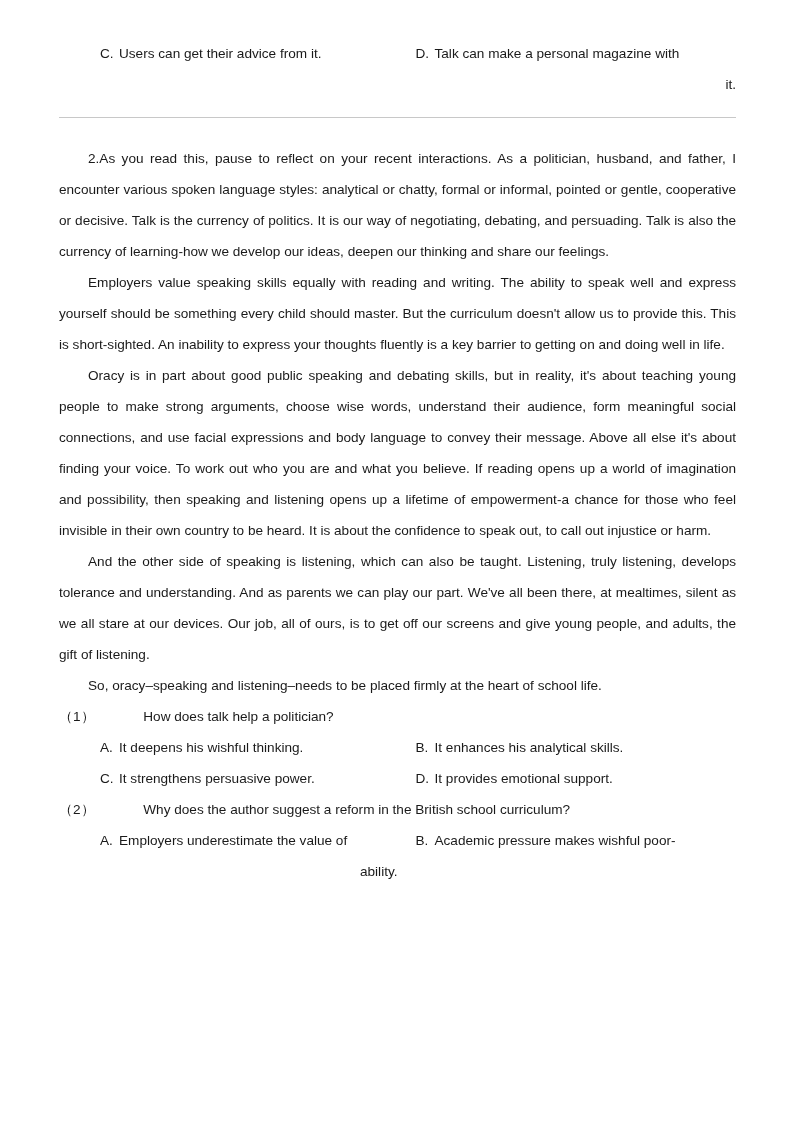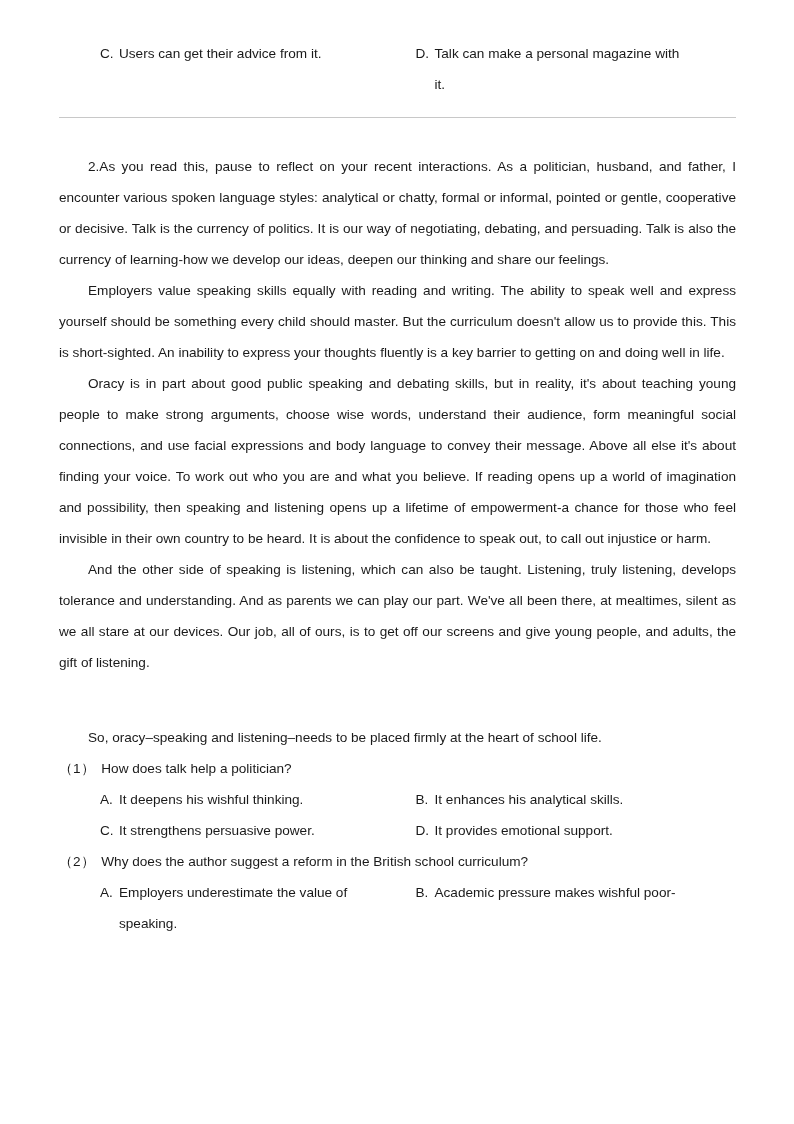--- a/index.html
+++ b/index.html
@@ -51,20 +51,21 @@
     flex: 0 0 auto;
     width: 19px;
   }
   .opt-text {
     flex: 1 1 auto;
   }
   .opt-cont {
     line-height: 31px;
     font-size: 13.6px;
     padding-left: 19px;
+    text-align: right;
   }
 
   
   .divider {
     height: 0;
     border-top: 1px solid #c8c8c8;
     margin-top: 17px;
     margin-bottom: 0;
     width: 677px;
   }
@@ -72,36 +73,36 @@
   
   .para {
     font-size: 13.6px;
     line-height: 31px;
     text-align: justify;
     text-justify: inter-word;
     text-indent: 29px;
     margin: 0;
     hyphens: none;
   }
-  .para.first-block { margin-top: 33px; }
-  .para.tight { text-align: left; margin-top: 44px; }
+  .para.first-block { margin-top: 25px; }
+  .para.tight { text-align: left; }
 
   
   .qline {
     font-size: 13.6px;
     line-height: 31px;
     margin: 0;
     display: flex;
   }
   .qnum {
     flex: 0 0 auto;
     margin-right: 6px;
     letter-spacing: 0.5px;
   }
-  .qtext { flex: 1 1 auto; }
+  .qtext { flex: 1 1 auto; margin-left: 42px; }
 </style>
 </head>
 <body>
 
 <div class="page">
   <div class="content">
 
     <div class="opt-row">
       <div class="opt-col left">
         <div class="opt-line">
@@ -165,21 +166,21 @@
       <span class="qnum">（2）</span>
       <span class="qtext">Why does the author suggest a reform in the British school curriculum?</span>
     </div>
 
     <div class="opt-row">
       <div class="opt-col left">
         <div class="opt-line">
           <span class="opt-letter">A.</span>
           <span class="opt-text">Employers underestimate the value of</span>
         </div>
-        <div class="opt-cont">speaking.</div>
+        <div class="opt-cont">ability.</div>
       </div>
       <div class="opt-col right">
         <div class="opt-line">
           <span class="opt-letter">B.</span>
           <span class="opt-text">Academic pressure makes wishful poor-</span>
         </div>
       </div>
     </div>
 
   </div>

